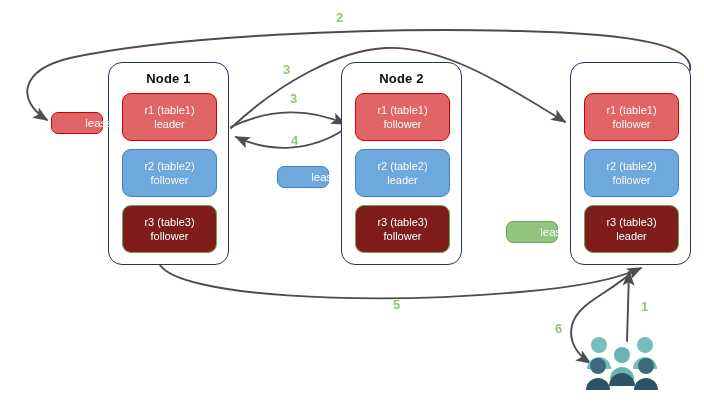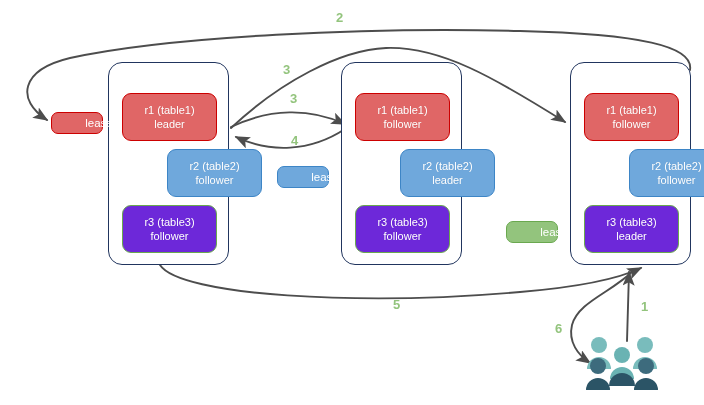--- a/index.html
+++ b/index.html
@@ -32,22 +32,22 @@
     flex-direction:column;
     align-items:center;
     justify-content:center;
     color:#ffffff;
     font-size:11px;
     line-height:14px;
     text-shadow:0 0 1px rgba(0,0,0,.10);
   }
   .replica .l1,.replica .l2{display:block;white-space:nowrap;}
   .rep-red{background:#e06666;border:1.6px solid #cc0000;}
-  .rep-blue{background:#6fa8dc;border:1.6px solid #3d85c6;margin-left:45px;}
-  .rep-green{background:#6d28d9;border:1.6px solid #6aa84f;}
+  .rep-blue{background:#6fa8dc;border:1.6px solid #3d85c6;}
+  .rep-green{background:#7f1d1d;border:1.6px solid #6aa84f;}
 
   .lease{
     position:absolute;
     box-sizing:border-box;
     border-radius:7px;
     display:flex;align-items:center;justify-content:center;
     color:#ffffff;
     font-size:11.5px;
     line-height:13px;
     padding-left:44px;
@@ -90,36 +90,38 @@
 
       <path d="M160,265 C180,296 360,306 520,292 C580,287 620,278 641,268" marker-end="url(#ah)"></path>
 
       <path d="M627,341 L629,272" marker-end="url(#ah)"></path>
 
       <path d="M633,271 C612,292 578,302 572,325 C568,342 578,355 590,363" marker-end="url(#ah)"></path>
     </g>
   </svg>
 
   <div class="node-box" style="left:108px;top:62px;width:121px;height:203px;">
+    <div class="node-title">Node 1</div>
 
     <div class="replica rep-red" style="left:13px;top:30px;width:95px;height:48px;">
       <span class="l1">r1 (table1)</span>
       <span class="l2">leader</span>
     </div>
     <div class="replica rep-blue" style="left:13px;top:86px;width:95px;height:48px;">
       <span class="l1">r2 (table2)</span>
       <span class="l2">follower</span>
     </div>
     <div class="replica rep-green" style="left:13px;top:142px;width:95px;height:48px;">
       <span class="l1">r3 (table3)</span>
       <span class="l2">follower</span>
     </div>
   </div>
 
   <div class="node-box" style="left:341px;top:62px;width:121px;height:203px;">
+    <div class="node-title">Node 2</div>
 
     <div class="replica rep-red" style="left:13px;top:30px;width:95px;height:48px;">
       <span class="l1">r1 (table1)</span>
       <span class="l2">follower</span>
     </div>
     <div class="replica rep-blue" style="left:13px;top:86px;width:95px;height:48px;">
       <span class="l1">r2 (table2)</span>
       <span class="l2">leader</span>
     </div>
     <div class="replica rep-green" style="left:13px;top:142px;width:95px;height:48px;">

